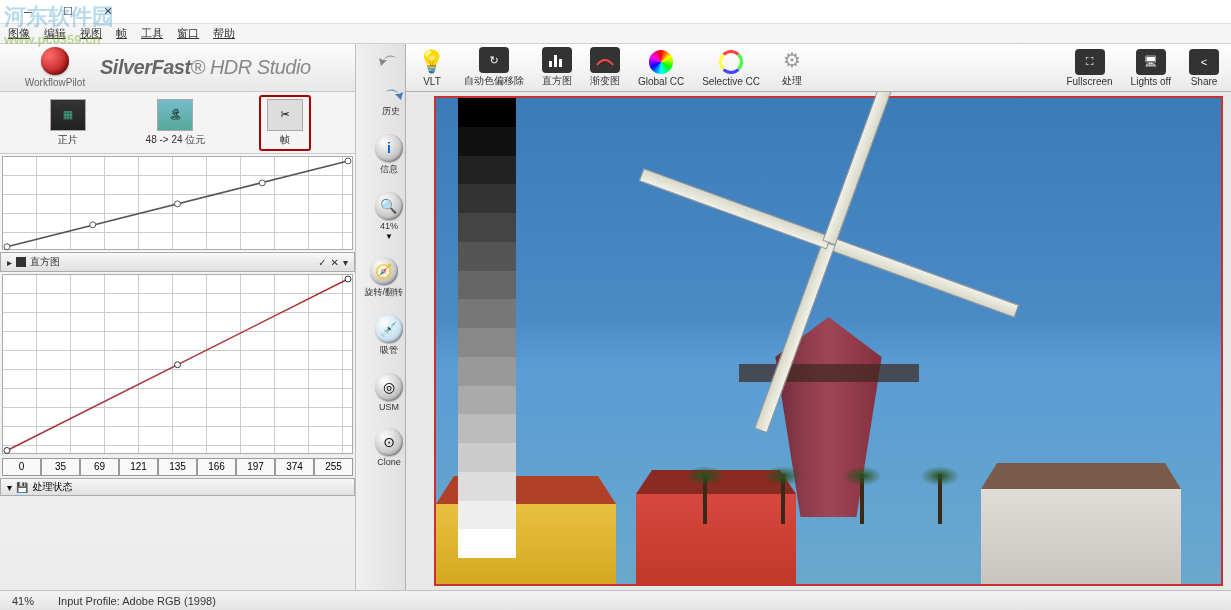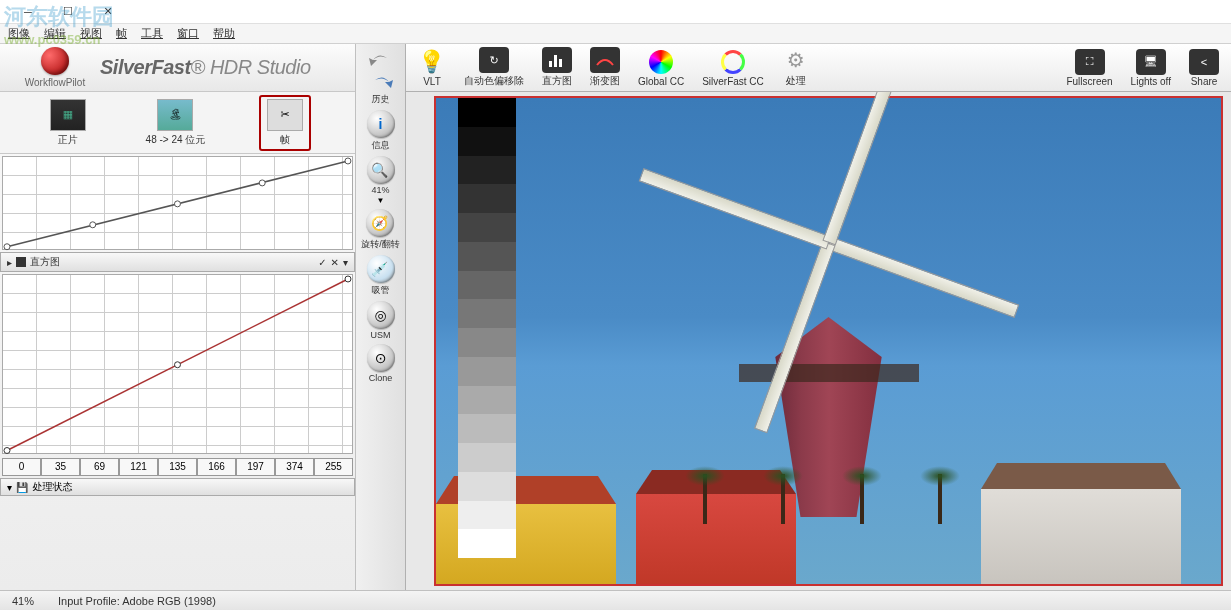--- a/index.html
+++ b/index.html
@@ -41,21 +41,21 @@
 .valrow { height: 18px; display: flex; margin: 2px; }
 .valrow .cell { flex: 1; border: 1px solid #999; background: #f8f8f8; text-align: center; font-size: 10px; line-height: 16px; }
 
 .prochdr { height: 18px; background: linear-gradient(#f8f8f8,#e0e0e0); border: 1px solid #aaa; display: flex; align-items: center; padding: 0 6px; font-size: 10px; gap: 4px; }
 .procpanel { flex: 1; background: #f4f4f4; padding: 10px; display: flex; align-items: center; gap: 12px; }
 .procpanel .thumb { width: 58px; height: 48px; background: #fff; border: 1px solid #999; }
 .procpanel .pbar { flex: 1; height: 14px; border: 1px solid #888; background: linear-gradient(#d8d8d8,#f0f0f0); position: relative; }
 .procpanel .pbar .fill { position: absolute; inset: 0; background: linear-gradient(#8fc4e8,#4a90c8,#8fc4e8); }
 .procpanel .pct { font-size: 11px; }
 
-.toolcol { width: 50px; background: linear-gradient(to right,#f0f0f0,#e0e0e0); border-right: 1px solid #b0b0b0; display: flex; flex-direction: column; align-items: center; padding: 6px 0; gap: 0; }
+.toolcol { width: 50px; background: linear-gradient(to right,#f0f0f0,#e0e0e0); border-right: 1px solid #b0b0b0; display: flex; flex-direction: column; align-items: flex-end; padding: 6px 0; gap: 12px; }
 .tbtn { display: flex; flex-direction: column; align-items: center; gap: 1px; cursor: pointer; padding: 2px; }
 .tbtn .ico { width: 28px; height: 28px; border-radius: 50%; background: radial-gradient(circle at 35% 30%, #fff, #c8c8c8 60%, #888); box-shadow: inset -1px -1px 2px rgba(0,0,0,.3), 0 1px 1px rgba(0,0,0,.2); display: flex; align-items: center; justify-content: center; font-size: 14px; }
 .tbtn .txt { font-size: 9px; color: #333; }
 .tbtn .arrow { width: 24px; height: 18px; }
 
 .toptoolbar { height: 48px; background: linear-gradient(#ffffff,#eaeaea); border-bottom: 1px solid #b0b0b0; display: flex; align-items: center; padding: 0 12px; gap: 18px; }
 .ttbtn { display: flex; flex-direction: column; align-items: center; gap: 1px; cursor: pointer; }
 .ttbtn .ico { width: 28px; height: 26px; display: flex; align-items: center; justify-content: center; }
 .ttbtn .txt { font-size: 10px; color: #333; white-space: nowrap; }
 .ttspacer { flex: 1; }
@@ -260,21 +260,21 @@
       <div class="ttbtn">
           <div class="ico">
             <div style="width:24px;height:24px;border-radius:50%;background:conic-gradient(red,yellow,lime,cyan,blue,magenta,red);"></div>
           </div>
           <div class="txt">Global CC</div>
         </div>
       <div class="ttbtn">
           <div class="ico">
             <div style="width:24px;height:24px;border-radius:50%;border:3px solid;border-color:#f44 #4f4 #44f #ff4;"></div>
           </div>
-          <div class="txt">SilverFast CC</div>
+          <div class="txt">Selective CC</div>
         </div>
       <div class="ttbtn">
           <div class="ico" style="color:#999;font-size:20px;">⚙</div>
           <div class="txt">处理</div>
         </div>
       <div class="ttspacer"></div>
       <div class="ttbtn">
           <div class="ico" style="background:#333;color:#fff;border-radius:4px;width:30px;">⛶</div>
           <div class="txt">Fullscreen</div>
         </div>

